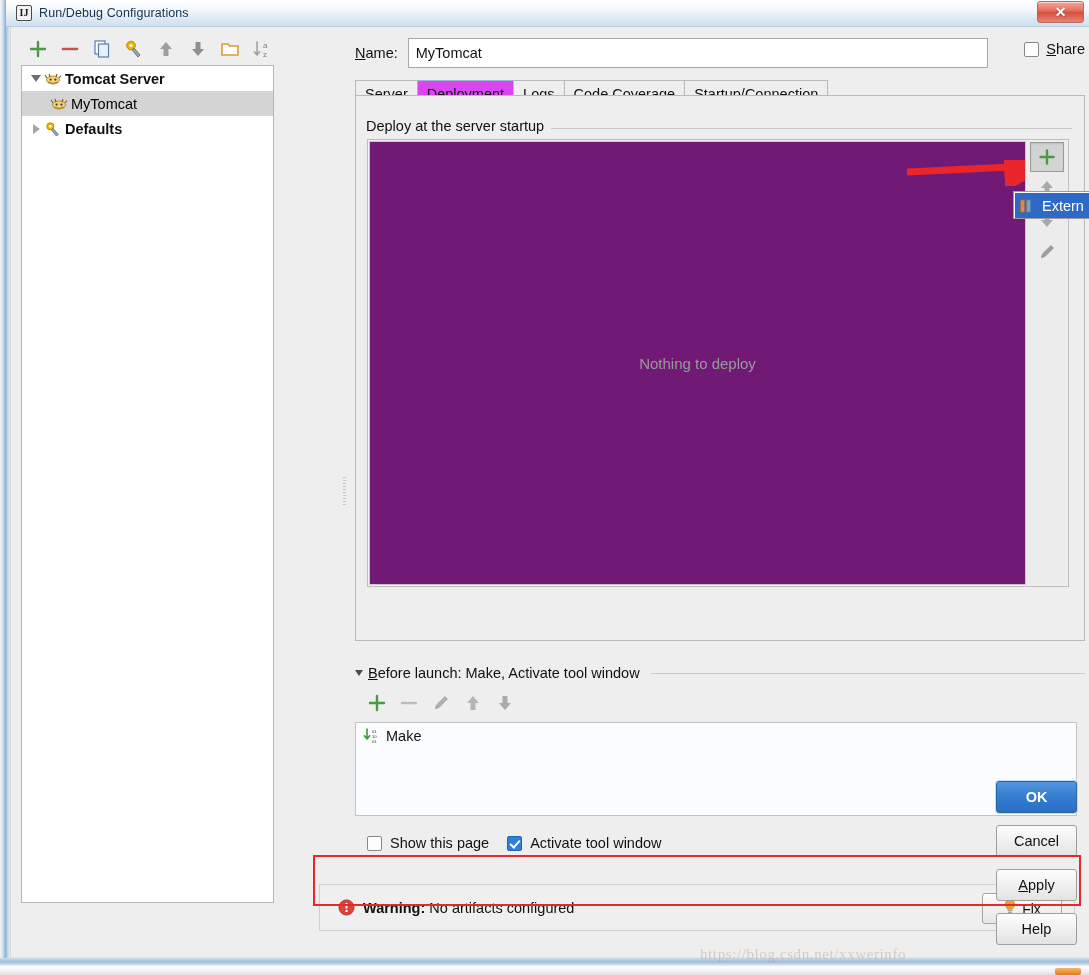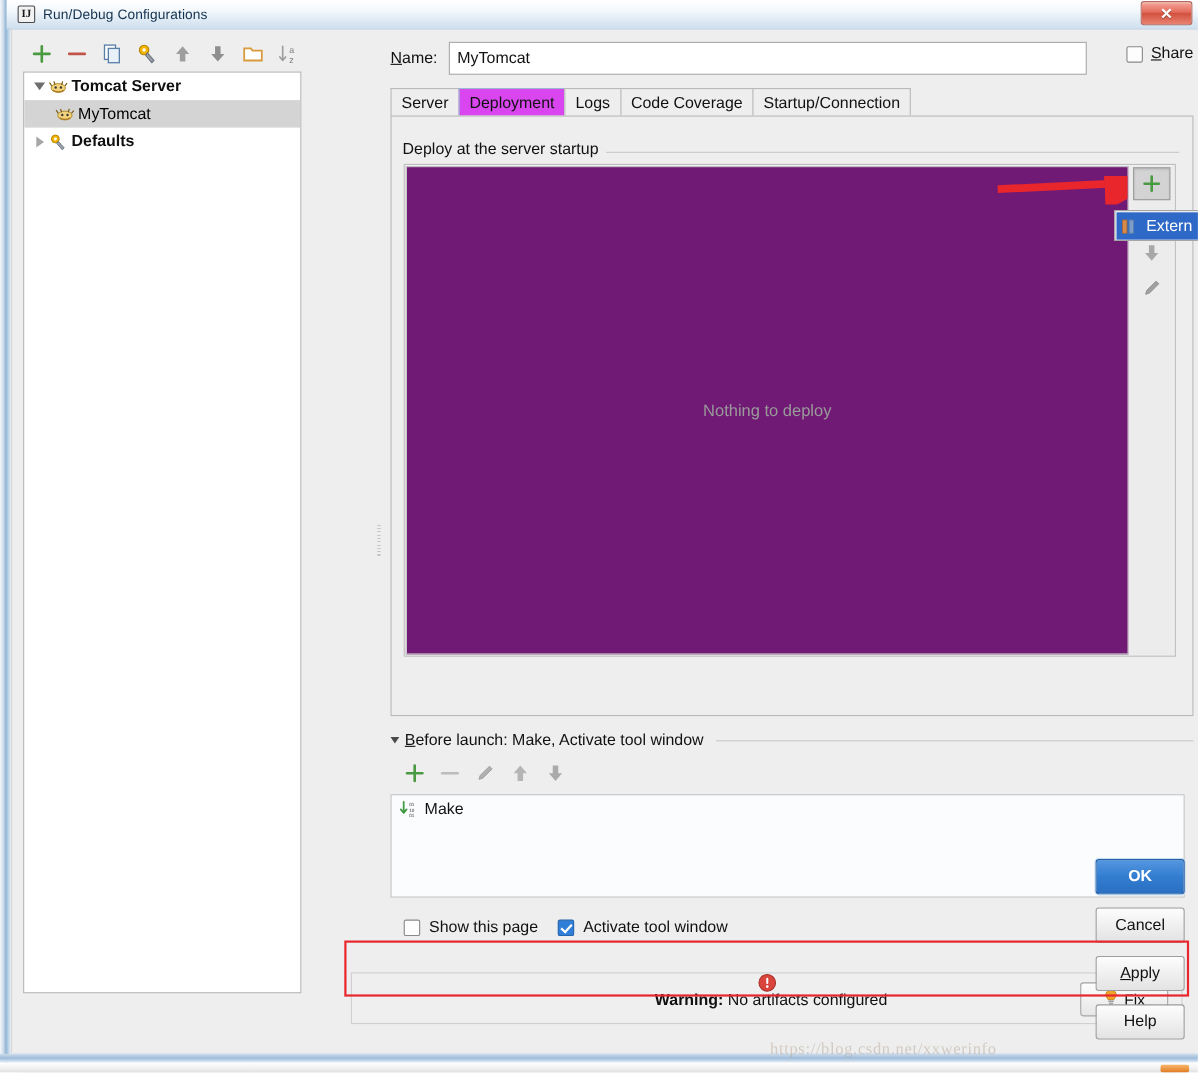--- a/index.html
+++ b/index.html
@@ -224,21 +224,21 @@
   .tab.active {
     background: #d946ef;
     border-color: #9ab6d2;
   }
   .tabs-filler {
     flex: 1 1 auto; height: 1px;
   }
 
   
   .tabpanel {
-    position: absolute; left: 4px; top: 78px;
+    position: absolute; left: 4px; top: 68px;
     width: 730px; height: 546px;
     border: 1px solid #b9b9b9;
     background: #eeeeee;
     padding-left: 42px;
   }
   .group-title {
     position: absolute; left: 10px; top: 22px;
     font-size: 14.5px; color: #111; background: #eeeeee;
     padding-right: 7px; z-index: 2;
   }
@@ -645,21 +645,21 @@
           <span>Show this page</span>
         </label>
         <label class="chk-wrap">
           <span class="cb checked"></span>
           <span>Activate tool window</span>
         </label>
       </div>
 
     </div>
 
-    <div class="warnbar" style="left:308px;top:857px;width:756px;flex-direction:column;">
+    <div class="warnbar" style="left:308px;top:857px;width:756px;">
       <span class="warn-icon">
         <svg width="17" height="17" viewBox="0 0 18 18">
           <circle cx="9" cy="9" r="8" fill="#d9453c" stroke="#a8302a" stroke-width="1"></circle>
           <rect x="8" y="4" width="2" height="6.2" fill="#ffffff" rx="1"></rect>
           <circle cx="9" cy="12.6" r="1.25" fill="#ffffff"></circle>
         </svg>
       </span>
       <span class="warn-text">
         <b>Warning:</b>
         <span>No artifacts configured</span>

